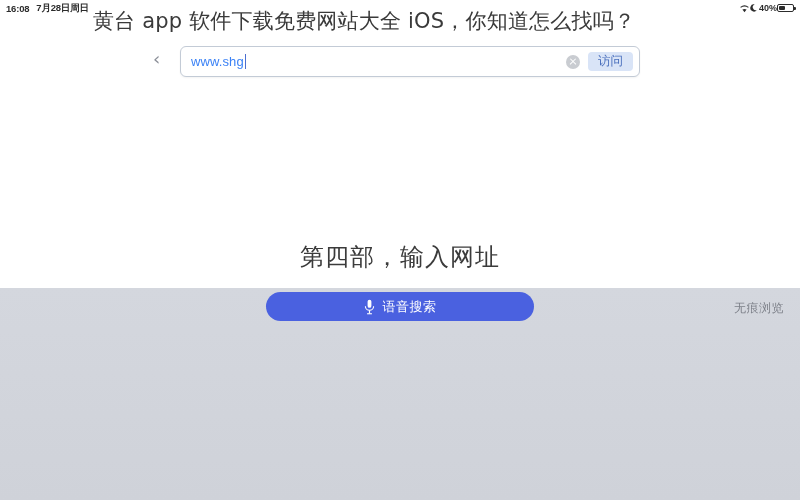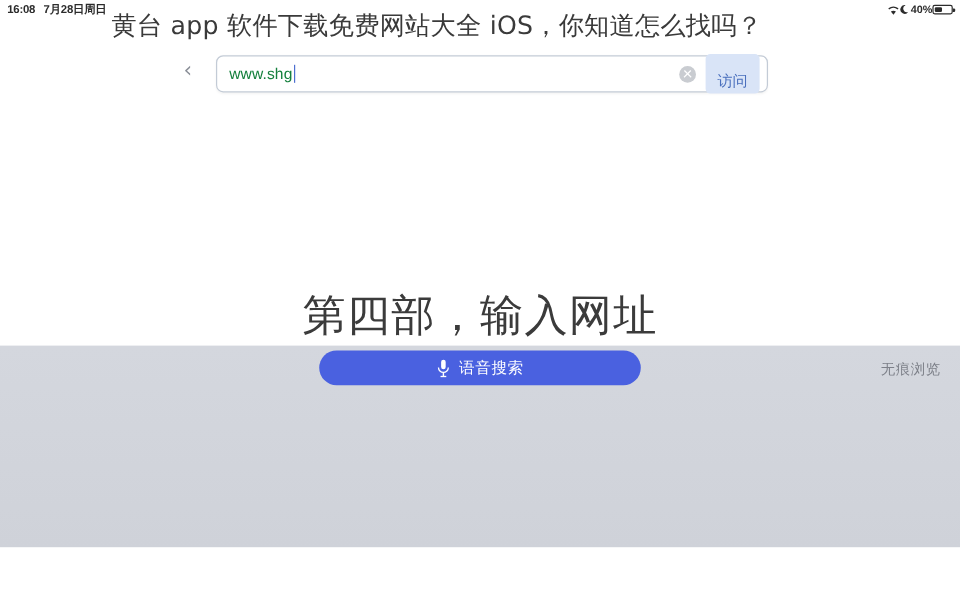--- a/index.html
+++ b/index.html
@@ -120,21 +120,21 @@
     border-radius: 6px;
     box-sizing: border-box;
     display: flex;
     align-items: center;
     padding: 0 6px 0 10px;
     box-shadow: 0 1px 2px rgba(0,0,0,0.05);
   }
   .addr-text {
     flex: 0 0 auto;
     font-size: 13px;
-    color: #15803d;
+    color: #3b82f6;
     font-family: "Liberation Sans", sans-serif;
     letter-spacing: 0.1px;
   }
   .addr-caret {
     width: 1.3px;
     height: 15px;
     background: #4d6fd0;
     margin-left: 1px;
   }
   .addr-spacer { flex: 1 1 auto; }
@@ -153,21 +153,21 @@
     width: 8px; height: 1.4px;
     background: #ffffff;
   }
   .addr-clear::before { transform: rotate(45deg); }
   .addr-clear::after  { transform: rotate(-45deg); }
   .addr-go {
     flex: 0 0 auto;
     background: #d9e4f7;
     color: #4a6fbd;
     font-size: 12.5px;
-    padding: 17px 10px 4px;
+    padding: 3px 10px 4px;
     border-radius: 4px;
     line-height: 1;
     font-family: "DejaVu Sans", sans-serif;
   }
 
   
   .page-body {
     position: absolute;
     top: 58px; left: 0;
     width: 800px;
@@ -175,35 +175,35 @@
     background: #ffffff;
   }
 
   
   .caption {
     position: absolute;
     top: 244px;
     left: 0;
     width: 800px;
     text-align: center;
-    font-size: 36px;
+    font-size: 24px;
     color: #3b3b3b;
     font-family: "DejaVu Sans", "Liberation Sans", sans-serif;
     letter-spacing: 1px;
     z-index: 4;
     line-height: 1.1;
   }
 
   
   .kb-panel {
     position: absolute;
     left: 0;
     top: 288px;
     width: 800px;
-    height: 168px;
+    height: 212px;
     background: #d2d5dc;
     background: linear-gradient(#d4d7de, #cfd2d9);
   }
   .kb-toolbar {
     position: relative;
     height: 42px;
     width: 800px;
   }
   .voice-btn {
     position: absolute;

